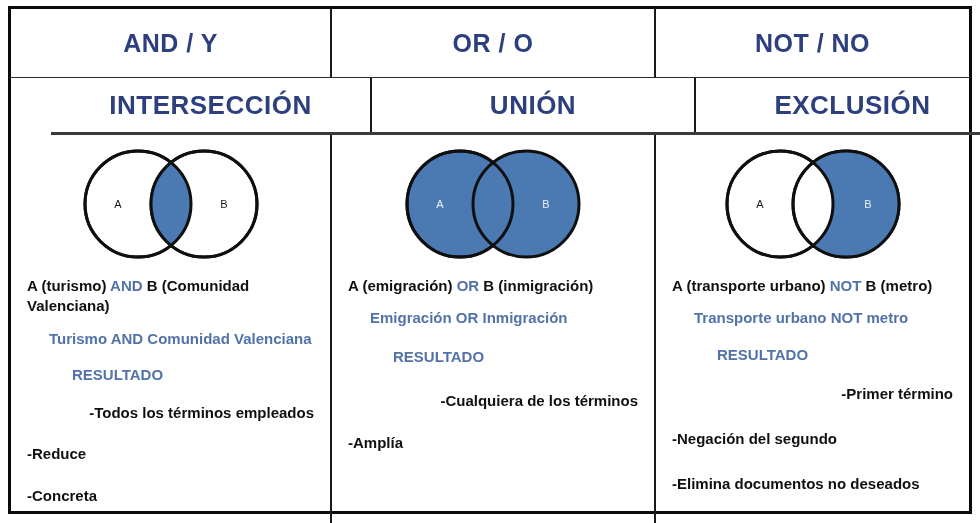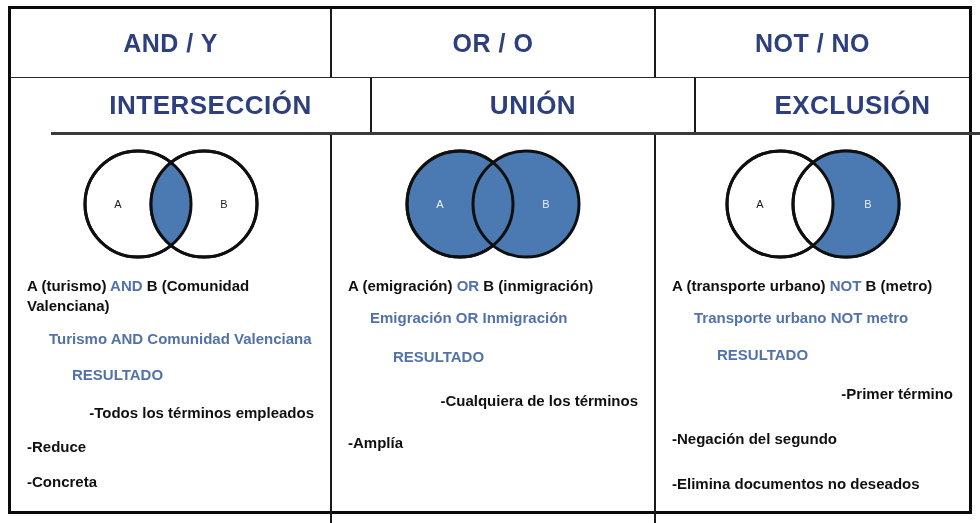--- a/index.html
+++ b/index.html
@@ -93,21 +93,21 @@
   .line.blue {
     color: #5272a8;
     font-weight: bold;
   }
   .line.indent { padding-left: 22px; }
 
   .m-eq     { margin-top: 13px; }
   .m-phrase { margin-top: 12px; }
   .m-res    { margin-top: 16px; padding-left: 45px; }
   .m-b1     { margin-top: 18px; text-align: right; }
-  .m-b      { margin-top: 14px; }
+  .m-b      { margin-top: 21px; }
 
   .col-3 .m-b1 { margin-top: 19px; margin-left: 7px; }
   .col-3 .m-b  { margin-top: 25px; }
   .col-2 .m-res { margin-top: 18px; }
   .col-2 .m-b1  { margin-top: 24px; }
   .col-2 .m-b   { margin-top: 22px; }
 </style>
 </head>
 <body>
 

